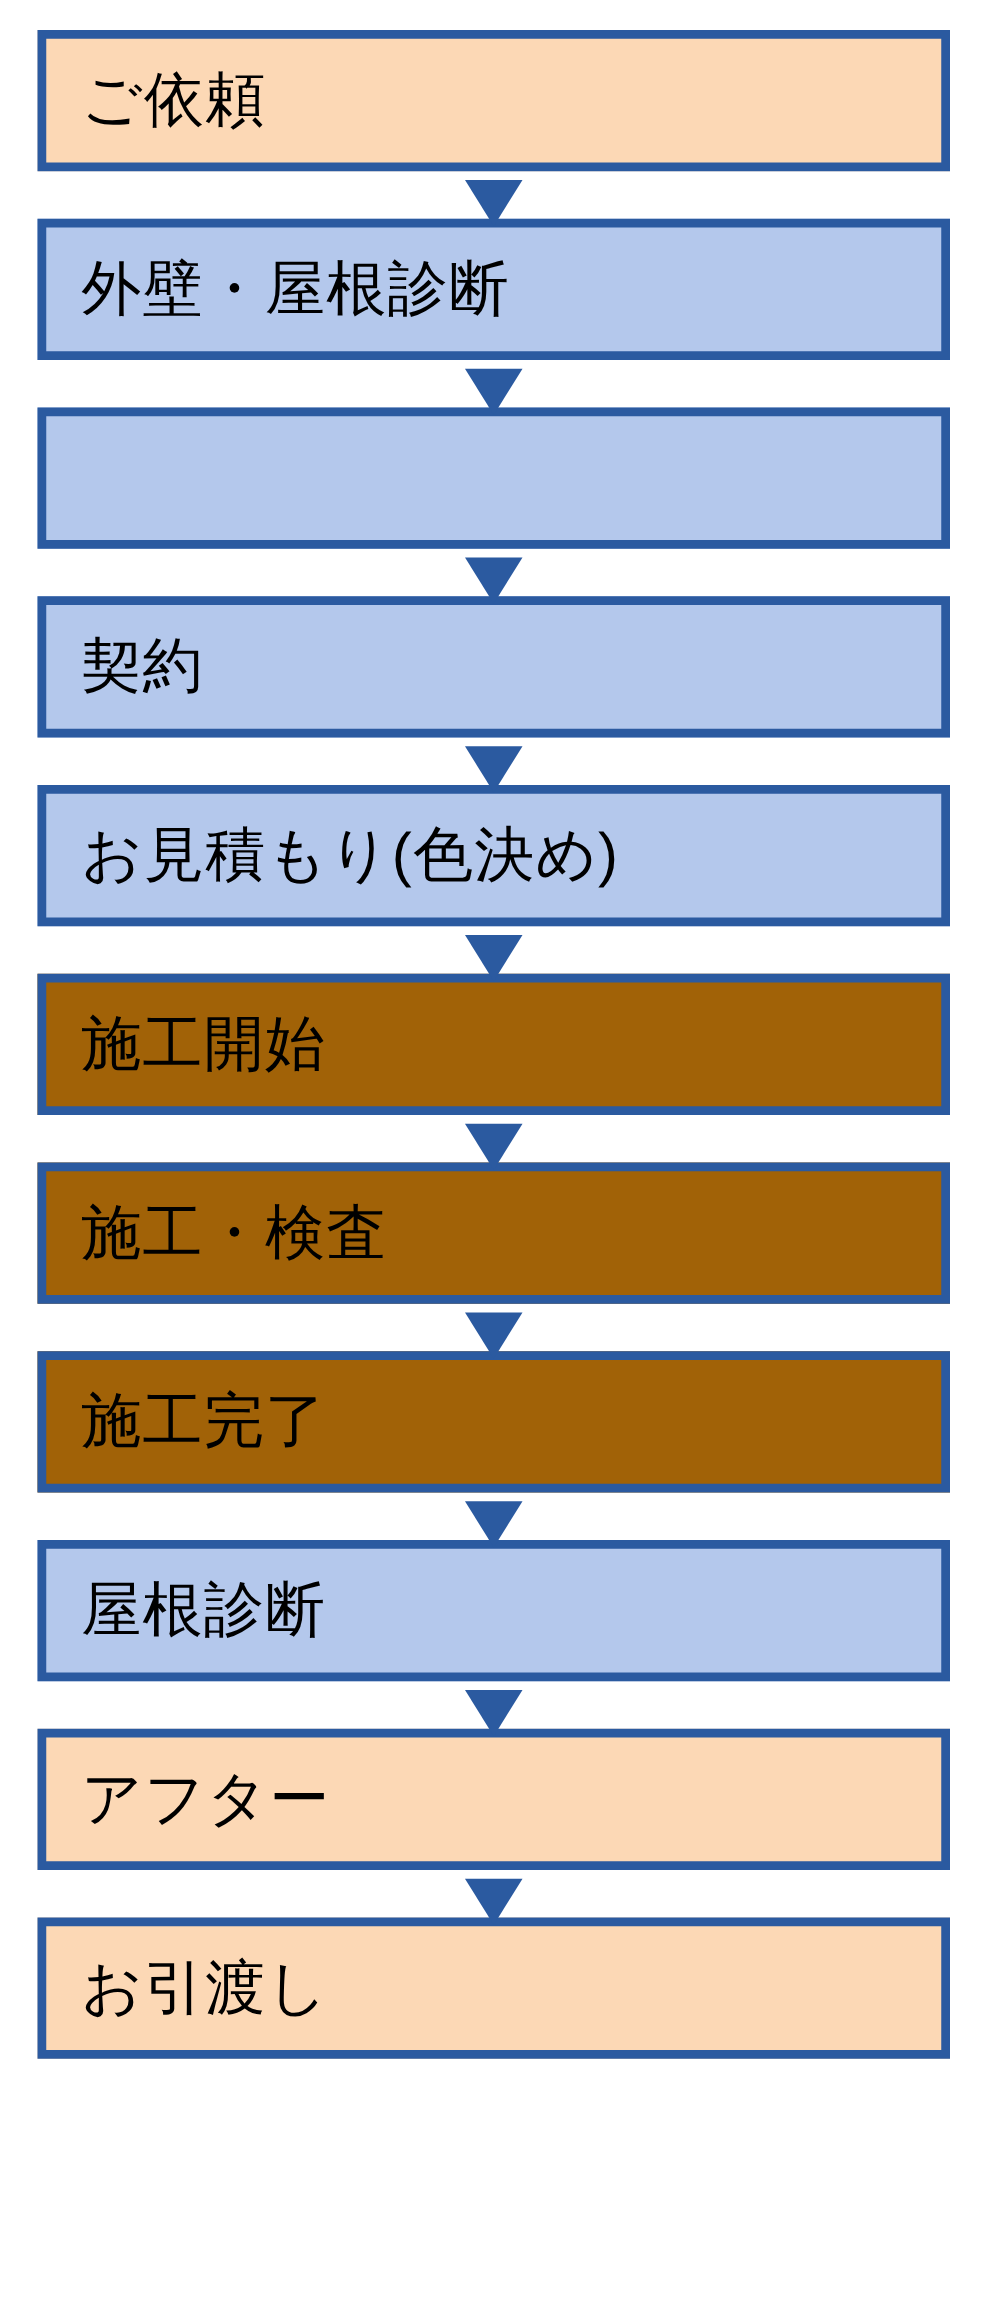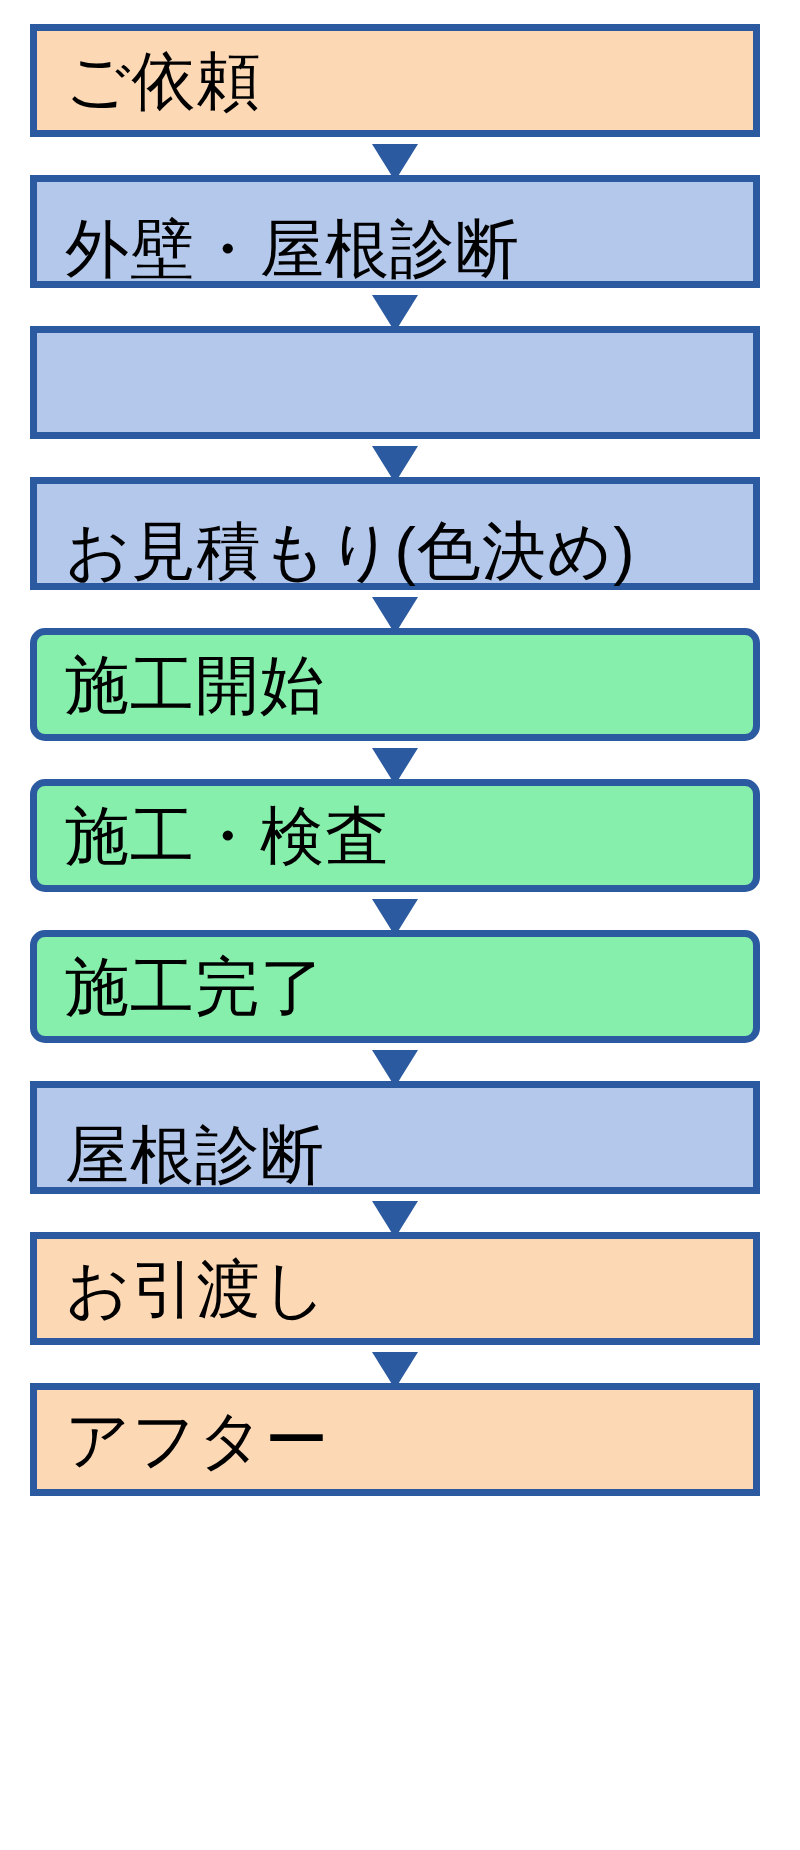--- a/index.html
+++ b/index.html
@@ -25,28 +25,28 @@
     gap: 38px;
   }
   .step {
     position: relative;
     box-sizing: border-box;
     height: 113px;
     border: 7px solid #2B5AA0;
     display: flex;
     align-items: center;
     padding-left: 28px;
-    font-size: 64px;
+    font-size: 48px;
     line-height: 1;
     color: #000000;
     letter-spacing: 1px;
   }
   .step[data-variant="peach"] { background: #FCD8B5; }
-  .step[data-variant="blue"]  { background: #B4C8EC; align-items: flex-end; }
-  .step[data-variant="cyan"]  { background: #86efac; border-radius: 15px; }
+  .step[data-variant="blue"]  { background: #B4C8EC; }
+  .step[data-variant="cyan"]  { background: #a16207; }
   .arrow {
     position: absolute;
     top: -38px;
     left: 50%;
     transform: translateX(-50%);
     width: 0;
     height: 0;
     border-left: 23px solid transparent;
     border-right: 23px solid transparent;
     border-top: 37px solid #2B5AA0;
@@ -67,20 +67,24 @@
 
     <div class="step" data-variant="blue">
       <span class="arrow"></span>
       <span class="label">外壁・屋根診断</span>
     </div>
 
     <div class="step" data-variant="blue">
       <span class="arrow"></span>
     </div>
 
+    <div class="step" data-variant="blue">
+      <span class="arrow"></span>
+      <span class="label">契約</span>
+    </div>
 
     <div class="step" data-variant="blue">
       <span class="arrow"></span>
       <span class="label">お見積もり(色決め)</span>
     </div>
 
 
     <div class="step" data-variant="cyan">
       <span class="arrow"></span>
       <span class="label">施工開始</span>
@@ -96,22 +100,22 @@
       <span class="label">施工完了</span>
     </div>
 
     <div class="step" data-variant="blue">
       <span class="arrow"></span>
       <span class="label">屋根診断</span>
     </div>
 
     <div class="step" data-variant="peach">
       <span class="arrow"></span>
-      <span class="label">お引渡し</span>
+      <span class="label">アフター</span>
     </div>
 
     <div class="step" data-variant="peach">
       <span class="arrow"></span>
-      <span class="label">アフター</span>
+      <span class="label">お引渡し</span>
     </div>
 
   </div>
 </div>
 
 </body></html>

